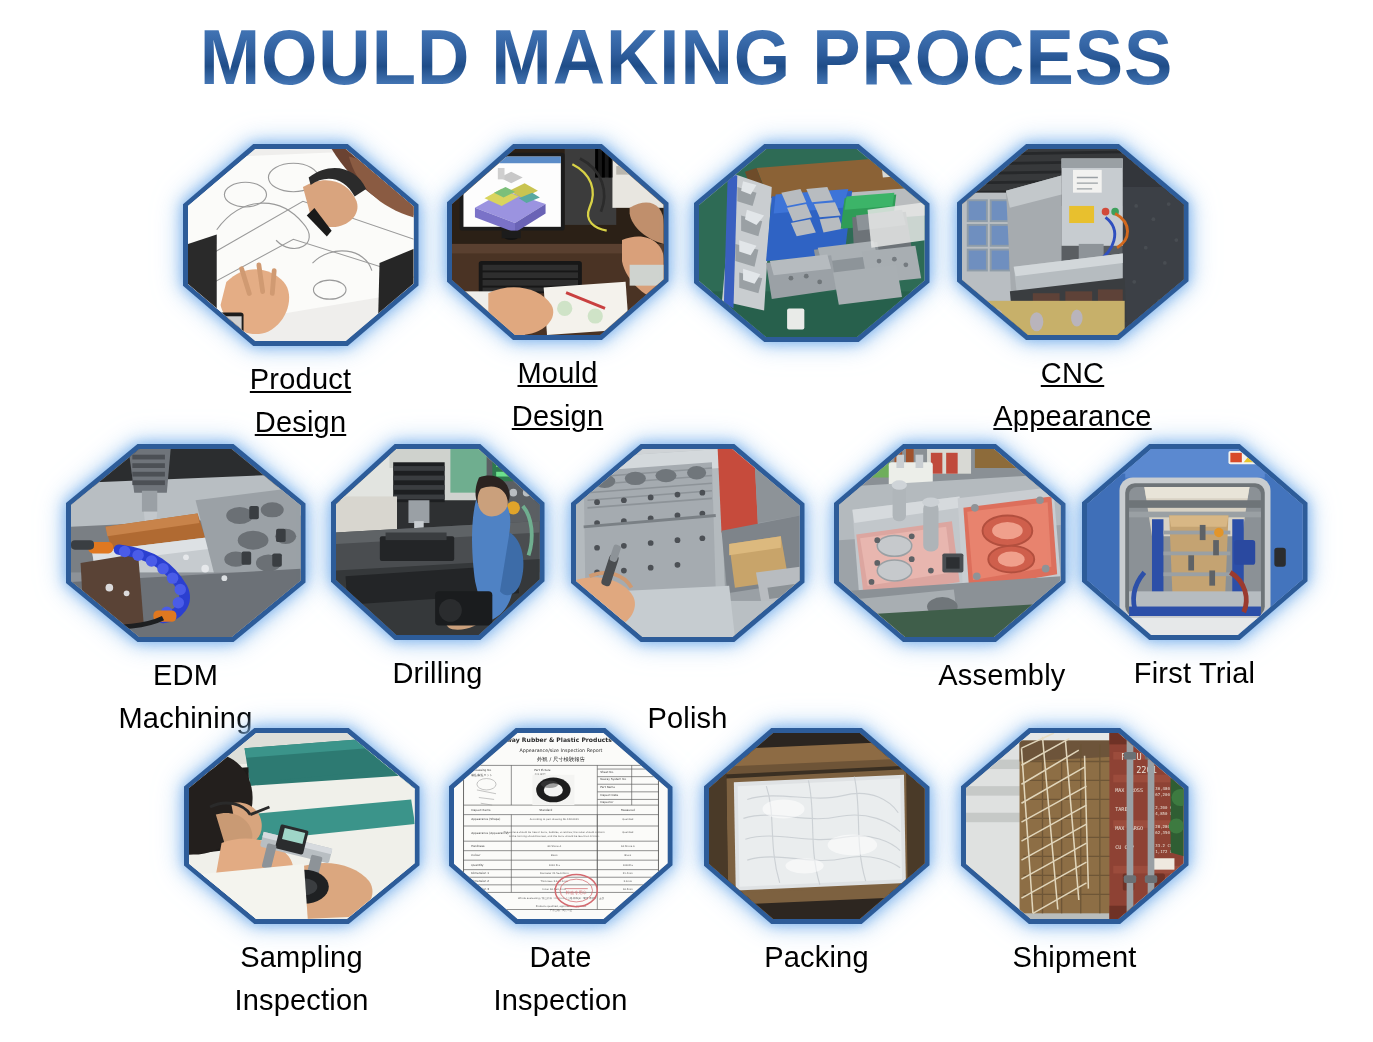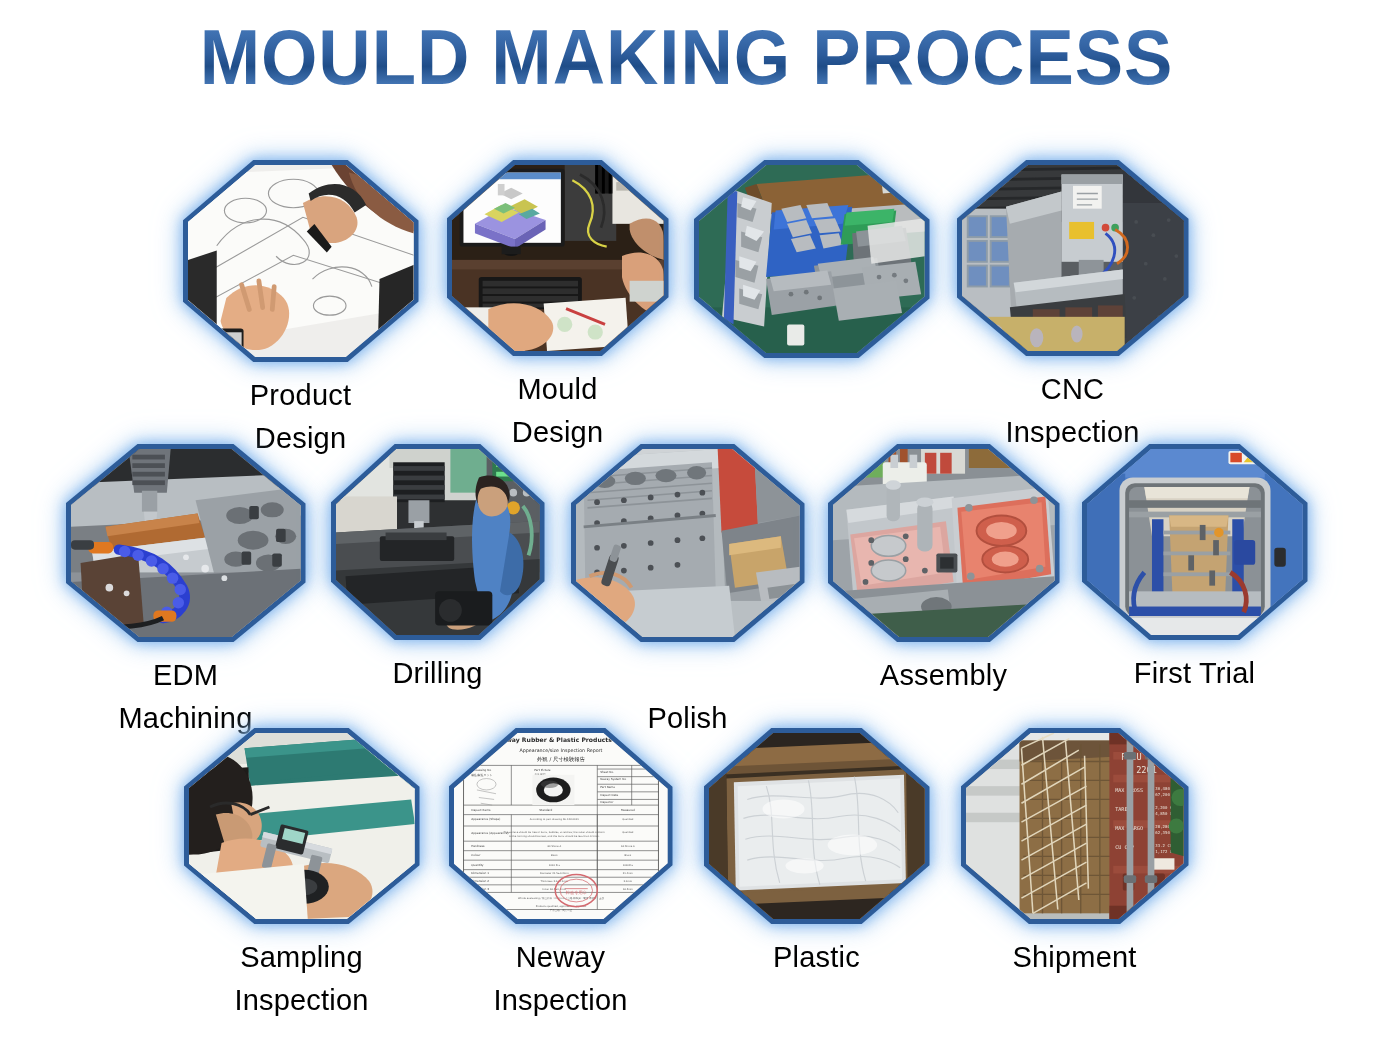--- a/index.html
+++ b/index.html
@@ -50,21 +50,21 @@
   }
   .refl-mask{
     position:absolute;left:0;right:0;top:0;height:100%;
     background:linear-gradient(180deg,rgba(255,255,255,0) 0%,rgba(255,255,255,.55) 45%,rgba(255,255,255,1) 85%);
     pointer-events:none;
   }
   .refl-box{position:relative;display:inline-block;height:60px;overflow:hidden;}
 
   
   .row{position:absolute;left:0;width:1373px;display:flex;justify-content:center;}
-  .row-1{top:160px;}
+  .row-1{top:144px;text-decoration:underline;}
   .row-2{top:444px;}
   .row-3{top:728px;}
 
   .step{
     position:relative;
     display:flex;
     flex-direction:column;
     align-items:center;
   }
 
@@ -340,21 +340,21 @@
               <g fill="#b9b4bc">
                   <ellipse cx="36" cy="178" rx="7" ry="10"></ellipse>
                   <ellipse cx="78" cy="182" rx="7" ry="10"></ellipse>
                   <ellipse cx="120" cy="178" rx="6" ry="9"></ellipse>
                 </g>
             </svg>
           </div>
         </div>
       </div>
       <div class="step-label">CNC
-Inspection</div>
+Appearance</div>
     </div>
   </div>
 
   <div class="row row-2" style="gap:12px;">
 
     <div class="step" style="width:248px;">
       <div class="oct-outer" style="width:240px;height:198px;">
         <div class="oct-border" style="width:240px;height:198px;">
           <div class="oct-photo">
             <svg viewBox="0 0 240 198" preserveAspectRatio="none">
@@ -538,21 +538,21 @@
               <path d="M14,134 C32,126 50,132 58,146" stroke="#cf9a72" stroke-width="4" fill="none"></path>
               <rect x="36" y="110" width="10" height="34" rx="4" fill="#4a4d50" transform="rotate(18 36 110)"></rect>
               <rect x="40" y="100" width="8" height="18" rx="3" fill="#8d9398" transform="rotate(18 40 100)"></rect>
             </svg>
           </div>
         </div>
       </div>
       <div class="step-label">Polish</div>
     </div>
 
-    <div class="step" style="width:244px;">
+    <div class="step" style="width:244px;align-items:flex-end;">
       <div class="oct-outer" style="width:232px;height:198px;">
         <div class="oct-border" style="width:232px;height:198px;">
           <div class="oct-photo">
             <svg viewBox="0 0 232 198" preserveAspectRatio="none">
               <rect width="232" height="198" fill="#9da3a8"></rect>
               <rect x="0" y="0" width="232" height="44" fill="#8a9095"></rect>
               <rect x="0" y="0" width="54" height="30" fill="#6fae5c"></rect>
               <rect x="54" y="0" width="36" height="22" fill="#8a9095"></rect>
               <rect x="58" y="0" width="8" height="22" fill="#a0522d"></rect>
                 <rect x="70" y="0" width="8" height="22" fill="#a0522d"></rect>
@@ -804,21 +804,21 @@
               <g transform="translate(128,166)">
                 <ellipse cx="0" cy="0" rx="22" ry="17" fill="none" stroke="#d46a70" stroke-width="1.6"></ellipse>
                 <ellipse cx="0" cy="0" rx="17" ry="12" fill="none" stroke="#d46a70" stroke-width=".8"></ellipse>
                 <path d="M-12,-2 L12,-2" stroke="#d46a70" stroke-width=".8"></path>
                 <text x="0" y="4" font-size="4.4" fill="#d46a70" text-anchor="middle" font-family="DejaVu Sans, sans-serif">检验专用章</text>
               </g>
             </svg>
           </div>
         </div>
       </div>
-      <div class="step-label">Neway
+      <div class="step-label">Date
 Inspection</div>
     </div>
 
     <div class="step" style="width:244px;">
       <div class="oct-outer" style="width:226px;height:196px;">
         <div class="oct-border" style="width:226px;height:196px;">
           <div class="oct-photo">
             <svg viewBox="0 0 226 196" preserveAspectRatio="none">
               <rect width="226" height="196" fill="#5e4a34"></rect>
               <rect x="0" y="0" width="226" height="26" fill="#2b2520"></rect>
@@ -843,21 +843,21 @@
                 <ellipse cx="100" cy="140" rx="20" ry="8"></ellipse>
               </g>
               <polygon points="0,170 226,160 226,196 0,196" fill="#7d6140"></polygon>
               <polygon points="0,182 226,172 226,196 0,196" fill="#2d2620"></polygon>
               <polygon points="0,26 18,24 20,182 0,186" fill="#4a3a28"></polygon>
               <polygon points="206,22 226,20 226,178 208,180" fill="#4a3a28"></polygon>
             </svg>
           </div>
         </div>
       </div>
-      <div class="step-label">Plastic</div>
+      <div class="step-label">Packing</div>
     </div>
 
     <div class="step" style="width:244px;">
       <div class="oct-outer" style="width:228px;height:196px;">
         <div class="oct-border" style="width:228px;height:196px;">
           <div class="oct-photo">
             <svg viewBox="0 0 228 196" preserveAspectRatio="none">
               <rect width="228" height="196" fill="#b9bdbc"></rect>
               <rect x="0" y="0" width="60" height="196" fill="#dfe1e0"></rect>
               <g fill="#c6c9c7">

